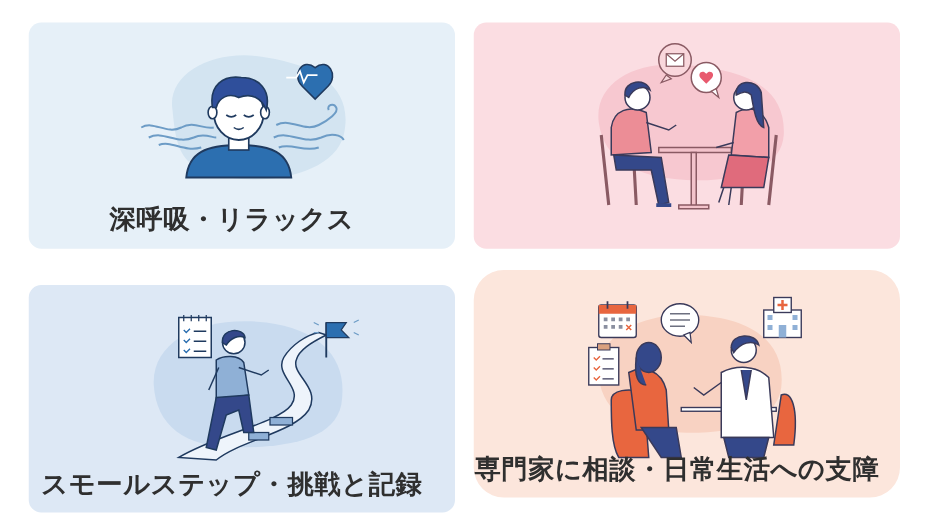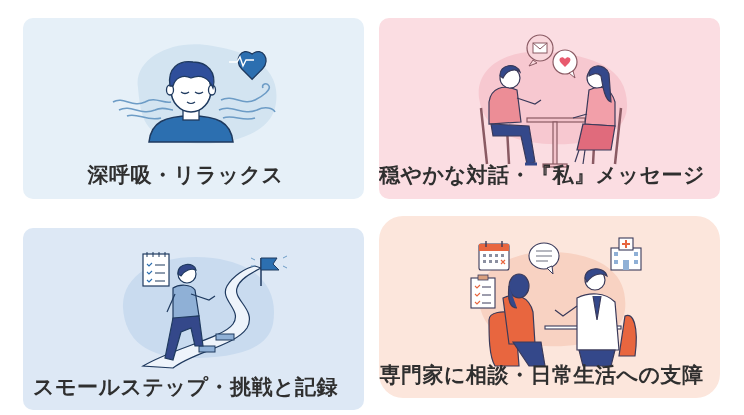--- a/index.html
+++ b/index.html
@@ -79,21 +79,20 @@
     <g stroke="#3a3a5a" stroke-width="1.2">
       <path d="M242 90 L236 146 M216 110 L214 146" fill="none" stroke="#8a5a63" stroke-width="2.5"></path>
       <path d="M210 72 C222 66 232 70 236 84 L236 108 L206 106Z" fill="#f29fa9"></path>
       <path d="M204 106 L236 108 L232 132 L198 132Z" fill="#e06b7c"></path>
       <path d="M200 132 L196 144 M206 132 L204 146" fill="none"></path>
       <circle cx="218" cy="60" r="10" fill="#ffffff"></circle>
       <path d="M210 58 C208 46 226 44 230 56 L232 84 C226 82 224 70 222 58 C218 54 214 56 210 58Z" fill="#34488a"></path>
       <path d="M208 96 L194 100" fill="none"></path>
     </g>
   </svg>
-  <div class="caption">穏やかな対話・『私』メッセージ</div>
 </div>
 
 <div id="c3" class="card" style="background:#dde8f5;">
   <svg class="illus" width="341" height="182" viewBox="0 0 341 182">
     <path d="M100 80 C98 44 140 24 190 30 C235 36 256 60 250 96 C244 124 206 130 166 130 C124 130 102 112 100 80Z" fill="#c9dbef"></path>
     <g fill="#eef4fb" stroke="#1f3a5f" stroke-width="1.2">
       <path d="M120 138 C150 120 200 110 210 96 C220 82 196 72 204 58 C210 48 222 40 232 38 L238 40 C226 46 216 52 214 60 C210 72 234 82 224 100 C212 118 170 124 150 140Z"></path>
     </g>
     <g fill="#8fb0d6" stroke="#1f3a5f" stroke-width="1">
       <rect x="176" y="118" width="16" height="6"></rect>

